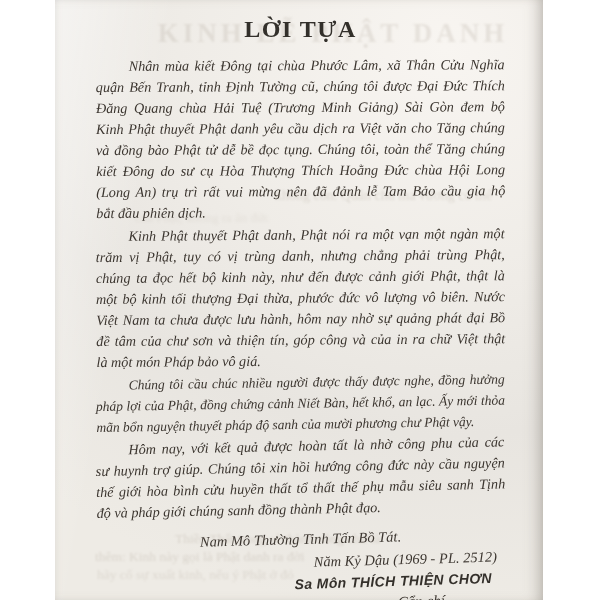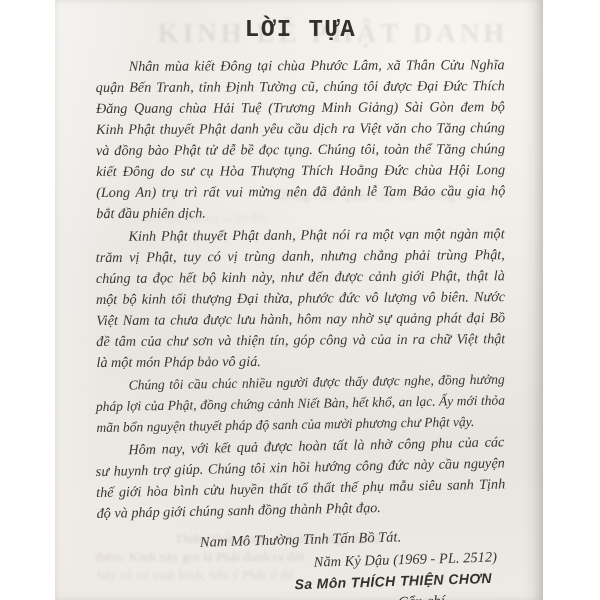--- a/index.html
+++ b/index.html
@@ -17,21 +17,21 @@
       inset -12px 0 16px -10px rgba(110,104,96,.5),
       inset 3px 0 8px -5px rgba(150,144,136,.35);
   }
   .content{
     position:absolute;left:41px;top:0;width:409px;
     color:#3b352f;
   }
   .title{
     margin:16px 0 13px 0;
     text-align:center;
-    font-family:Liberation Mono, monospace;
+    font-family:Liberation Serif, serif;
     font-weight:bold;
     font-style:normal;
     font-size:24px;
     letter-spacing:1.5px;
     color:#33302b;
     position:relative;z-index:2;
   }
   .body-text{position:relative;z-index:2;}
   .para{margin:0 0 2px 0;transform-origin:0 50%;}
   .para.p1{transform:rotate(-0.25deg);}

